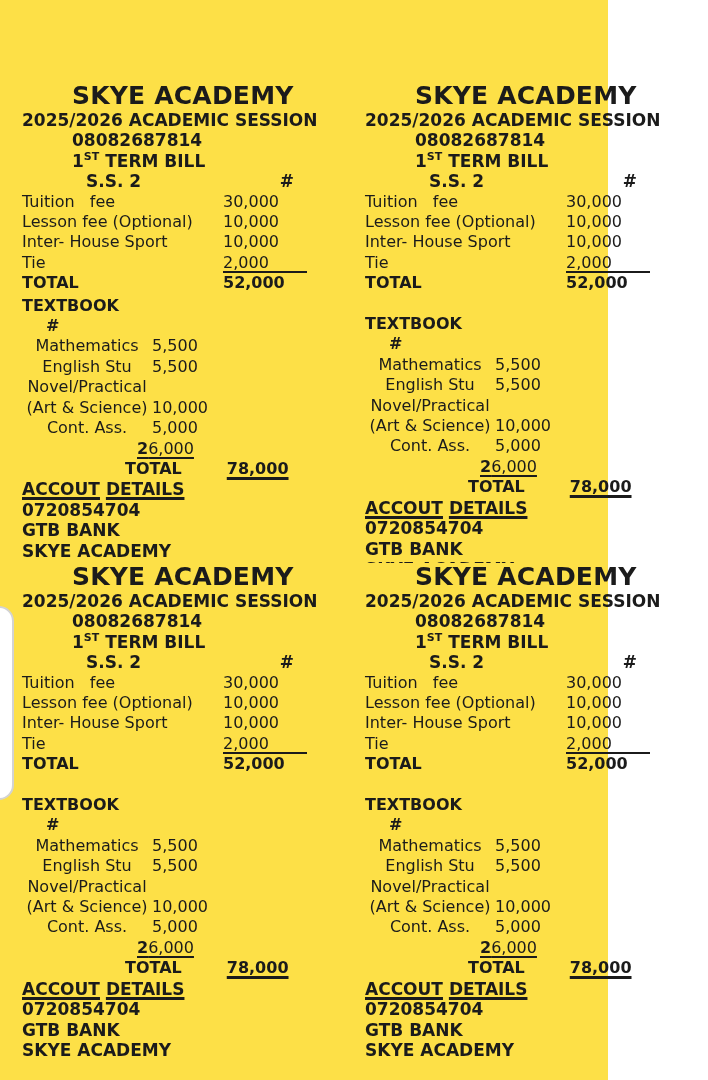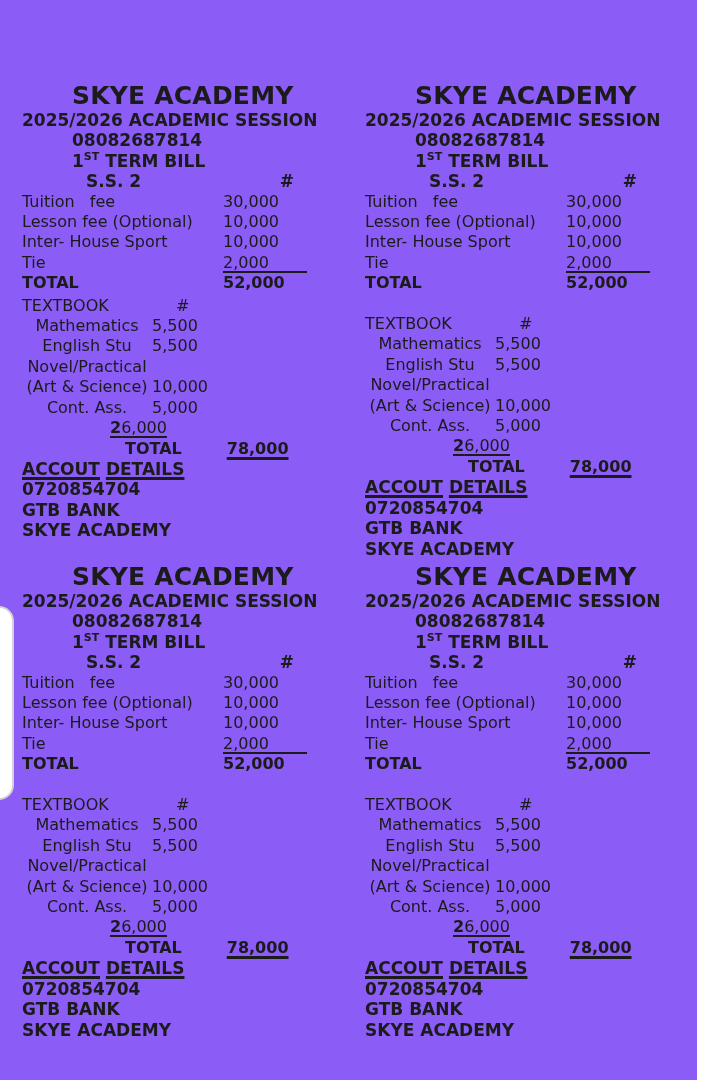--- a/index.html
+++ b/index.html
@@ -5,25 +5,25 @@
   * { margin: 0; padding: 0; box-sizing: border-box; }
   html, body { background: #ffffff; }
   body {
     width: 708px; height: 1080px;
     font-family: "DejaVu Sans", sans-serif;
     color: #1b1b1b;
     overflow: hidden;
     position: relative;
   }
   .sheet {
-    width: 697px; height: 1080px;
+    width: 608px; height: 1080px;
     display: grid;
     grid-template-columns: 354px 354px;
     grid-template-rows: 563px 517px;
-    background: #8b5cf6;
+    background: #fde047;
     position: relative;
   }
   .bill-slot { overflow: hidden; }
   .row-top   { padding-top: 82px; }
   .row-bottom{ padding-top: 0; }
   .col-left  { padding-left: 22px; }
   .col-right { padding-left: 11px; }
 
   .bill-inner { width: 285px; }
 
@@ -50,30 +50,30 @@
   .line { font-size: 16px; line-height: 20.4px; }
   .fee-row { display: flex; }
   .fee-label { flex: 1 1 auto; white-space: pre-wrap; }
   .fee-amount { flex: 0 0 84px; text-align: left; white-space: nowrap; }
   .fee-amount.ruled { box-shadow: inset 0 -2px 0 #1b1b1b; }
   .bold { font-weight: bold; }
 
   .tb-gap { height: 20.4px; }
   .tight .tb-gap { height: 2px; }
 
-  .tb-header { display: flex; font-weight: normal; }
+  .tb-header { display: flex; font-weight: bold; flex-direction: column; }
   .tb-h-label { width: 130px; flex: none; }
   .tb-h-hash { padding-left: 24px; }
   .tb-row { display: flex; }
   .tb-label { width: 130px; flex: none; white-space: nowrap; text-align: center; }
   .tb-amount { flex: none; white-space: nowrap; }
 
   .subtotal-row { }
   .subtotal {
-    margin-left: 88px;
+    margin-left: 115px;
     text-decoration: underline;
     text-decoration-thickness: 2px;
     text-underline-offset: 3px;
     white-space: nowrap;
   }
   .tb-total-row { display: flex; font-weight: bold; }
   .tb-total-label { margin-left: 103px; white-space: nowrap; }
   .tb-total-amount {
     margin-left: 45px;
     text-decoration: underline;

